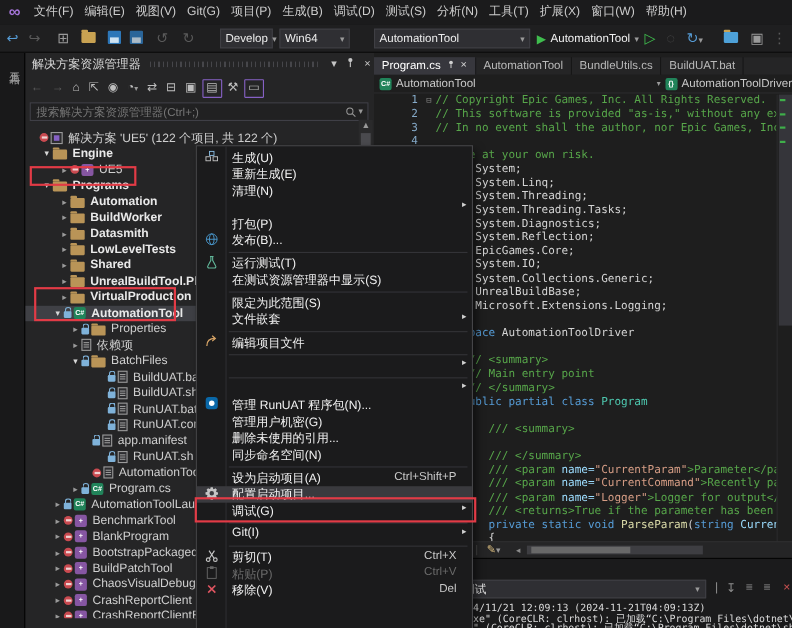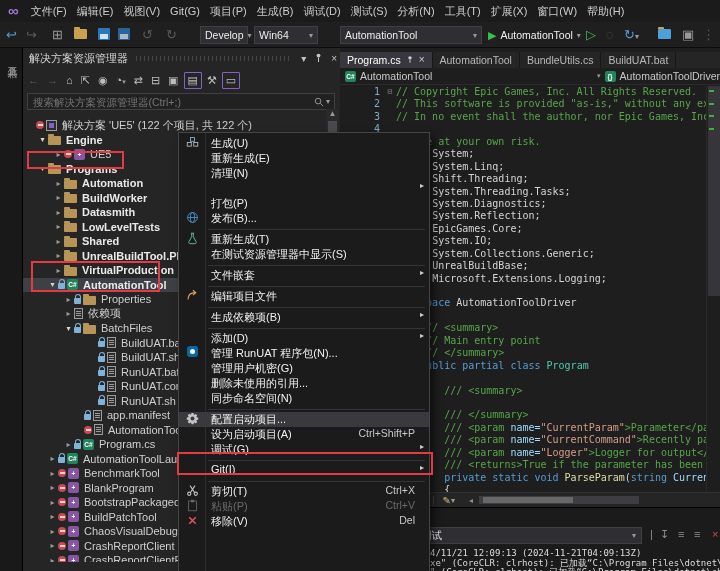--- a/index.html
+++ b/index.html
@@ -335,32 +335,32 @@
         <span class="tlabel">RunUAT.bat</span>
       </div>
       <div class="trow">
         <span style="flex: 0 0 auto; width: 64px;"></span>
         <span class="exp"></span>
         <span class="badge bg-lock"></span>
         <span class="tic tic-file"></span>
         <span class="tlabel">RunUAT.command</span>
       </div>
       <div class="trow">
+        <span style="flex: 0 0 auto; width: 50px;"></span>
+        <span class="exp"></span>
+        <span class="badge bg-lock"></span>
+        <span class="tic tic-file"></span>
+        <span class="tlabel">app.manifest</span>
+      </div>
+      <div class="trow">
         <span style="flex: 0 0 auto; width: 64px;"></span>
         <span class="exp"></span>
         <span class="badge bg-lock"></span>
         <span class="tic tic-file"></span>
         <span class="tlabel">RunUAT.sh</span>
-      </div>
-      <div class="trow">
-        <span style="flex: 0 0 auto; width: 50px;"></span>
-        <span class="exp"></span>
-        <span class="badge bg-lock"></span>
-        <span class="tic tic-file"></span>
-        <span class="tlabel">app.manifest</span>
       </div>
       <div class="trow">
         <span style="flex: 0 0 auto; width: 50px;"></span>
         <span class="exp"></span>
         <span class="badge bg-red"></span>
         <span class="tic tic-file"></span>
         <span class="tlabel">AutomationTool.csproj</span>
       </div>
       <div class="trow">
         <span style="flex: 0 0 auto; width: 40px;"></span>
@@ -468,21 +468,21 @@
     <span style="white-space:nowrap">AutomationToolDriver</span>
   </div>
   <div id="code">
       <div class="cl"><span class="ln">1</span><span class="fold">⊟</span><span class="ct"><span class="c-com">// Copyright Epic Games, Inc. All Rights Reserved.</span></span></div>
       <div class="cl"><span class="ln">2</span><span class="nofold"></span><span class="ct"><span class="c-com">// This software is provided "as-is," without any express or implied warranty.</span></span></div>
       <div class="cl"><span class="ln">3</span><span class="nofold"></span><span class="ct"><span class="c-com">// In no event shall the author, nor Epic Games, Inc. be held liable for any damages</span></span></div>
       <div class="cl"><span class="ln">4</span><span class="nofold"></span></div>
       <div class="cl"><span class="ln">5</span><span class="nofold"></span><span class="ct"><span class="c-com">// Use at your own risk.</span></span></div>
       <div class="cl"><span class="ln">6</span><span class="nofold"></span><span class="ct"><span class="c-kw">using</span><span class="c-pl"> System;</span></span></div>
       <div class="cl"><span class="ln">7</span><span class="nofold"></span><span class="ct"><span class="c-kw">using</span><span class="c-pl"> System.Linq;</span></span></div>
-      <div class="cl"><span class="ln">8</span><span class="nofold"></span><span class="ct"><span class="c-kw">using</span><span class="c-pl"> Shift.Threading;</span></span></div>
+      <div class="cl"><span class="ln">8</span><span class="nofold"></span><span class="ct"><span class="c-kw">using</span><span class="c-pl"> System.Threading;</span></span></div>
       <div class="cl"><span class="ln">9</span><span class="nofold"></span><span class="ct"><span class="c-kw">using</span><span class="c-pl"> System.Threading.Tasks;</span></span></div>
       <div class="cl"><span class="ln">10</span><span class="nofold"></span><span class="ct"><span class="c-kw">using</span><span class="c-pl"> System.Diagnostics;</span></span></div>
       <div class="cl"><span class="ln">11</span><span class="nofold"></span><span class="ct"><span class="c-kw">using</span><span class="c-pl"> System.Reflection;</span></span></div>
       <div class="cl"><span class="ln">12</span><span class="nofold"></span><span class="ct"><span class="c-kw">using</span><span class="c-pl"> EpicGames.Core;</span></span></div>
       <div class="cl"><span class="ln">13</span><span class="nofold"></span><span class="ct"><span class="c-kw">using</span><span class="c-pl"> System.IO;</span></span></div>
       <div class="cl"><span class="ln">14</span><span class="nofold"></span><span class="ct"><span class="c-kw">using</span><span class="c-pl"> System.Collections.Generic;</span></span></div>
       <div class="cl"><span class="ln">15</span><span class="nofold"></span><span class="ct"><span class="c-kw">using</span><span class="c-pl"> UnrealBuildBase;</span></span></div>
       <div class="cl"><span class="ln">16</span><span class="nofold"></span><span class="ct"><span class="c-kw">using</span><span class="c-pl"> Microsoft.Extensions.Logging;</span></span></div>
       <div class="cl"><span class="ln">17</span><span class="nofold"></span><span class="ct"></span></div>
       <div class="cl"><span class="ln">18</span><span class="nofold"></span><span class="ct"><span class="c-kw">namespace</span><span class="c-pl"> AutomationToolDriver</span></span></div>
@@ -574,52 +574,54 @@
       </span>
       <span class="clbl">发布(B)...</span>
     </div>
     <div class="cm-sep"></div>
     <div class="cm-item">
       <span class="cico">
         <svg width="13" height="13" viewBox="0 0 16 16" fill="none" stroke="#62b89a" stroke-width="1.2">
           <path d="M6 1.5h4M7 1.5v4.2L3.6 12a1.6 1.6 0 0 0 1.4 2.4h6a1.6 1.6 0 0 0 1.4-2.4L9 5.7V1.5"></path>
         </svg>
       </span>
-      <span class="clbl">重新生成(T)</span>
+      <span class="clbl">运行测试(T)</span>
     </div>
     <div class="cm-item">
       <span class="cico"></span>
       <span class="clbl">在测试资源管理器中显示(S)</span>
     </div>
     <div class="cm-sep"></div>
+    <div class="cm-item">
+      <span class="cico"></span>
+      <span class="clbl">限定为此范围(S)</span>
+    </div>
     <div class="cm-item">
       <span class="cico"></span>
       <span class="clbl">文件嵌套</span>
       <span class="carr">▸</span>
     </div>
     <div class="cm-sep"></div>
     <div class="cm-item">
       <span class="cico">
         <svg width="13" height="13" viewBox="0 0 16 16" fill="none" stroke="#d8a567" stroke-width="1.4">
           <path d="M2.5 13c0-6 4-8.5 9-8.5"></path>
           <path d="M8.5 1.5L12 4.5 8.5 7.5"></path>
         </svg>
       </span>
       <span class="clbl">编辑项目文件</span>
     </div>
     <div class="cm-sep"></div>
     <div class="cm-item">
       <span class="cico"></span>
-      <span class="clbl">生成依赖项(B)</span>
       <span class="carr">▸</span>
     </div>
     <div class="cm-sep"></div>
     <div class="cm-item">
       <span class="cico"></span>
-      <span class="clbl">添加(D)</span>
       <span class="carr">▸</span>
     </div>
     <div class="cm-item">
       <span class="cico">
         <span style="display:inline-block;width:11px;height:11px;border-radius:3px;background:#0a68a8;position:relative">
           <span style="position:absolute;left:3px;top:3px;width:5px;height:5px;border-radius:50%;background:#fff"></span>
         </span>
       </span>
       <span class="clbl">管理 RunUAT 程序包(N)...</span>
     </div>
@@ -629,32 +631,32 @@
     </div>
     <div class="cm-item">
       <span class="cico"></span>
       <span class="clbl">删除未使用的引用...</span>
     </div>
     <div class="cm-item">
       <span class="cico"></span>
       <span class="clbl">同步命名空间(N)</span>
     </div>
     <div class="cm-sep"></div>
+    <div class="cm-item">
+      <span class="cico"></span>
+      <span class="clbl">设为启动项目(A)</span>
+      <span class="csc">Ctrl+Shift+P</span>
+    </div>
     <div class="cm-item hl">
       <span class="cico">
         <svg width="13" height="13" viewBox="0 0 16 16">
           <path fill="#c5c5c5" d="M6.8 1.2h2.4l.4 1.8.9.4 1.6-1 1.7 1.7-1 1.6.4.9 1.8.4v2.4l-1.8.4-.4.9 1 1.6-1.7 1.7-1.6-1-.9.4-.4 1.8H6.8l-.4-1.8-.9-.4-1.6 1-1.7-1.7 1-1.6-.4-.9-1.8-.4V6.8l1.8-.4.4-.9-1-1.6 1.7-1.7 1.6 1 .9-.4.4-1.8z M8 5.5A2.5 2.5 0 1 0 8 10.5 2.5 2.5 0 0 0 8 5.5z"></path>
         </svg>
       </span>
       <span class="clbl">配置启动项目...</span>
-    </div>
-    <div class="cm-item">
-      <span class="cico"></span>
-      <span class="clbl">设为启动项目(A)</span>
-      <span class="csc">Ctrl+Shift+P</span>
     </div>
     <div class="cm-item">
       <span class="cico"></span>
       <span class="clbl">调试(G)</span>
       <span class="carr">▸</span>
     </div>
     <div class="cm-sep"></div>
     <div class="cm-item">
       <span class="cico"></span>
       <span class="clbl">Git(I)</span>

